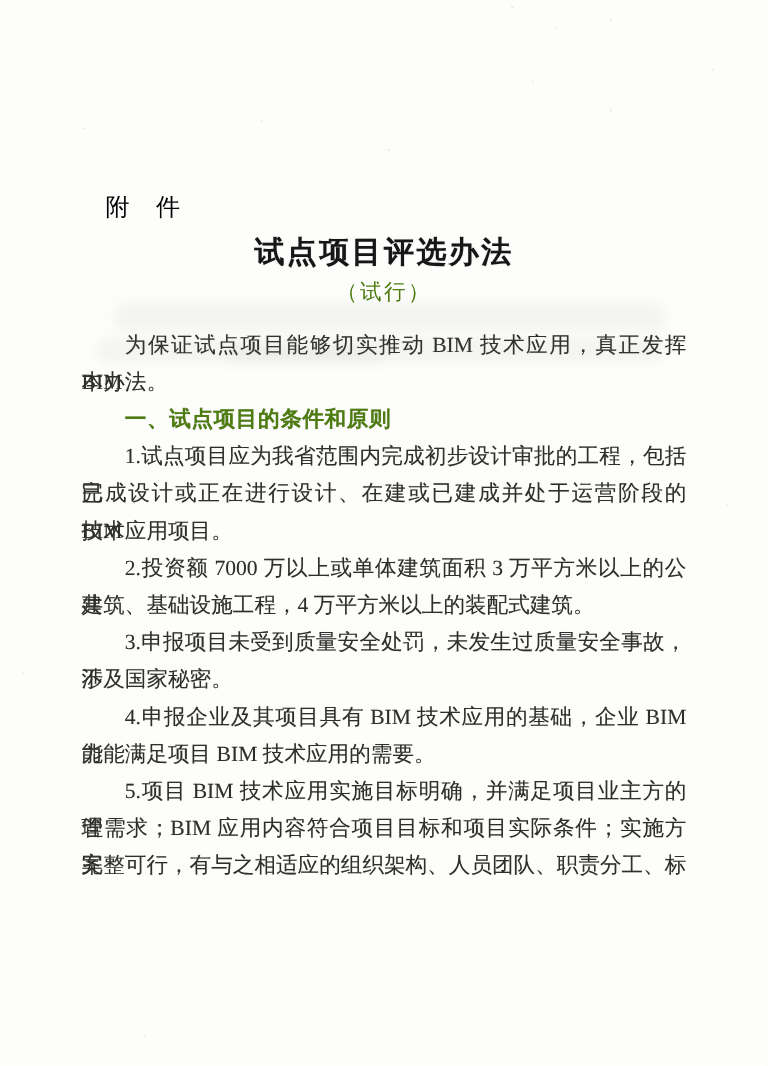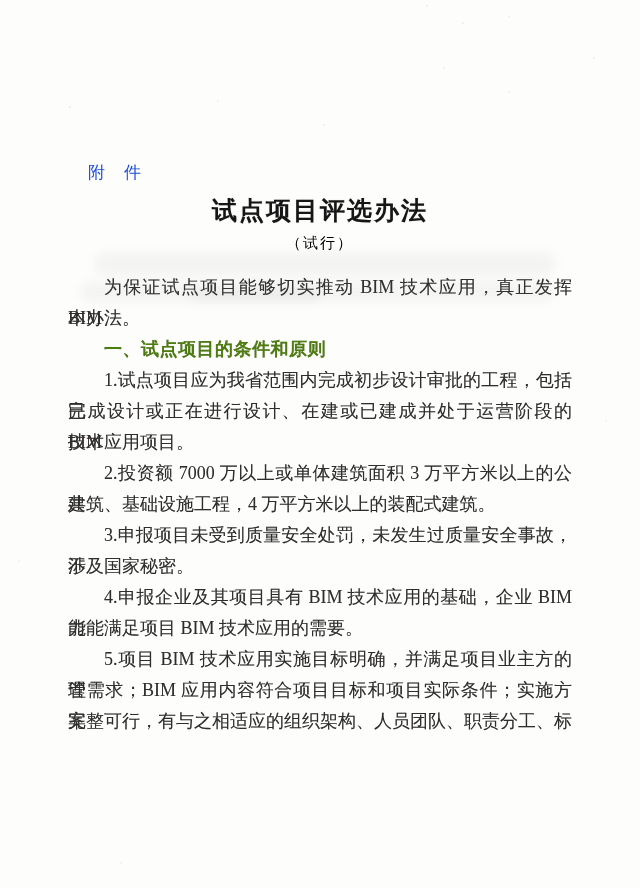--- a/index.html
+++ b/index.html
@@ -47,42 +47,42 @@
       323px 124px 0 0 rgba(0,0,0,0.07),
       605px 420px 0 0 rgba(0,0,0,0.05),
       18px 560px 0 0 rgba(0,0,0,0.05),
       120px 862px 0 0 rgba(0,0,0,0.06);
   }
 
   .attachment {
     margin: 163px 0 0 88px;
     height: 20px;
     line-height: 20px;
-    font-size: 17px;
+    font-size: 20px;
     letter-spacing: 1px;
-    color: #1d4ed8;
+    color: #000000;
   }
   .title-line {
     text-align: center;
     font-weight: bold;
     font-size: 25px;
     color: #161616;
     letter-spacing: 1px;
     text-shadow: 0 0 1px rgba(40,40,40,0.25);
   }
   .title-1 { margin-top: 18px; height: 32px; line-height: 32px; }
   .title-2 { margin-top: 12px; height: 32px; line-height: 32px; letter-spacing: 2px; }
   .subtitle {
     margin-top: 6px;
     height: 20px;
     line-height: 20px;
     text-align: center;
-    font-size: 15px;
+    font-size: 18px;
     letter-spacing: 2px;
-    color: #000000;
+    color: #4d7c0f;
   }
 
   .body {
     margin: 19px 68px 0 68px; 
     width: 504px;
   }
   .line {
     height: 31px;
     line-height: 31px;
     font-size: 18px;

